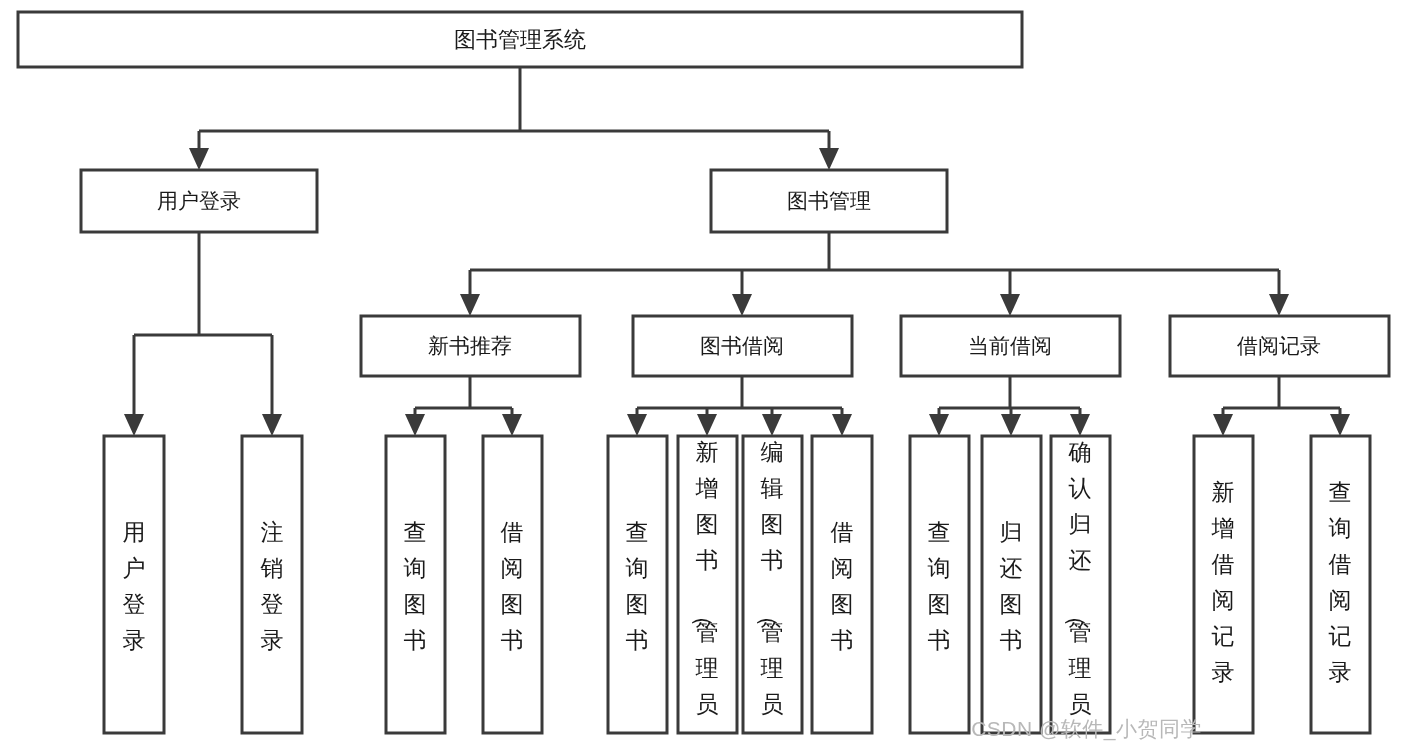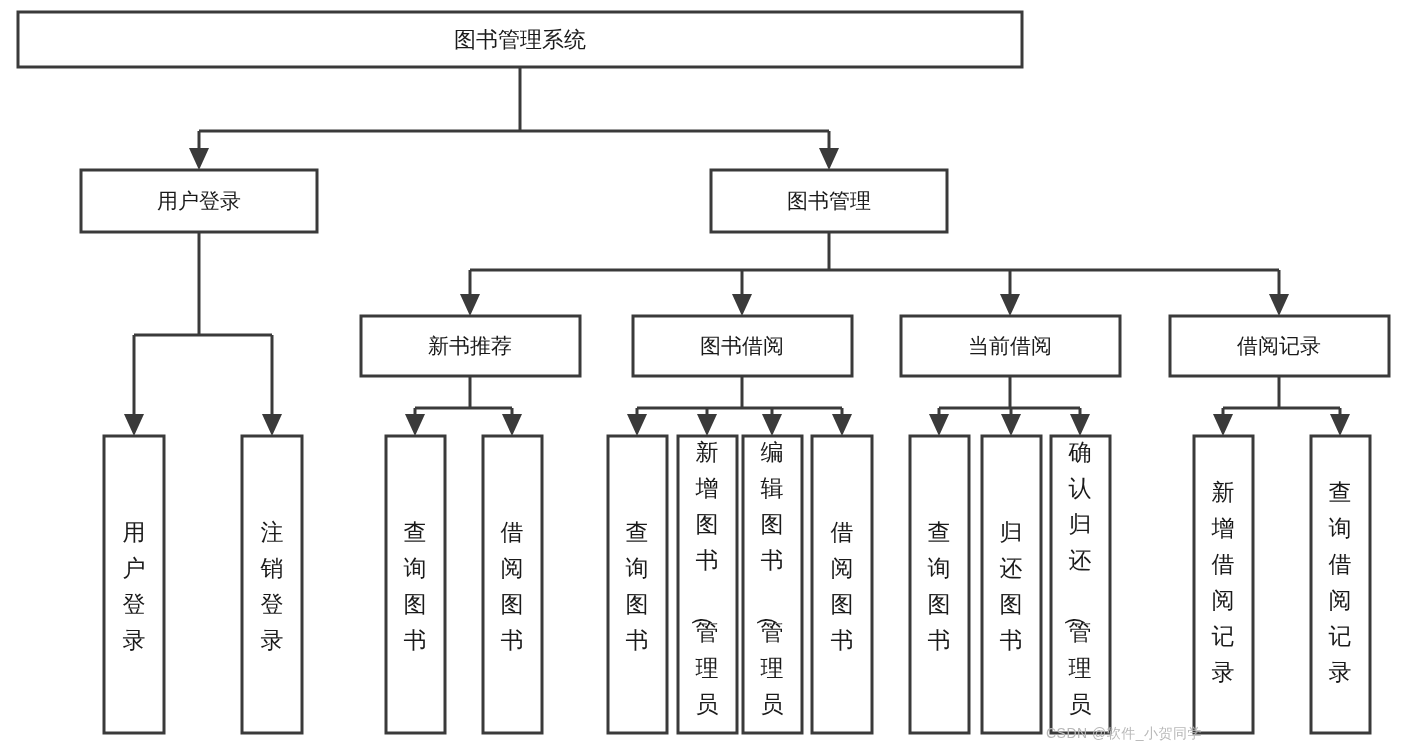--- a/index.html
+++ b/index.html
@@ -53,21 +53,21 @@
     font-family: "Liberation Sans", "DejaVu Sans", sans-serif;
     font-size: 23px;
     fill: #1a1a1a;
     text-anchor: middle;
   }
   .watermark {
     position: absolute;
     right: 8px;
     bottom: 4px;
     font-family: "Liberation Sans", "DejaVu Sans", sans-serif;
-    font-size: 14px;
+    font-size: 21px;
     color: #b8b8b8;
     letter-spacing: 0.5px;
     white-space: nowrap;
     pointer-events: none;
   }
 </style>
 </head>
 <body>
 
 <div id="diagram-root">

